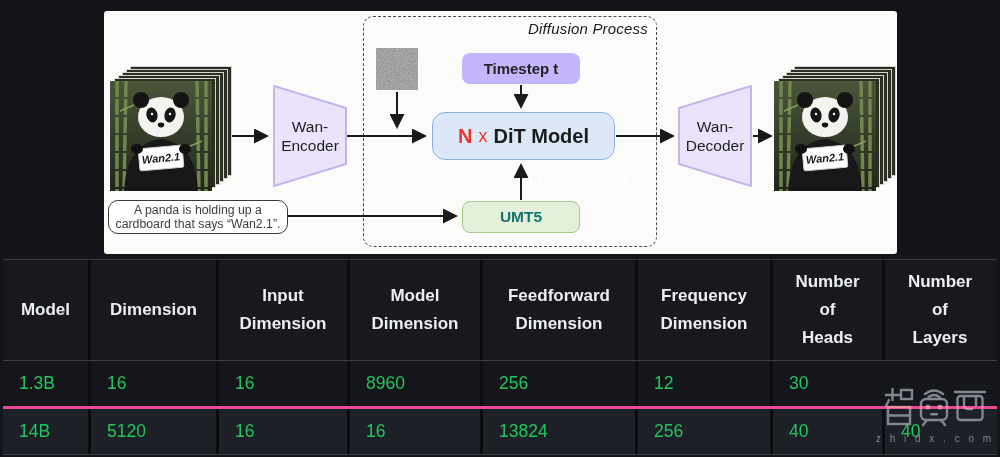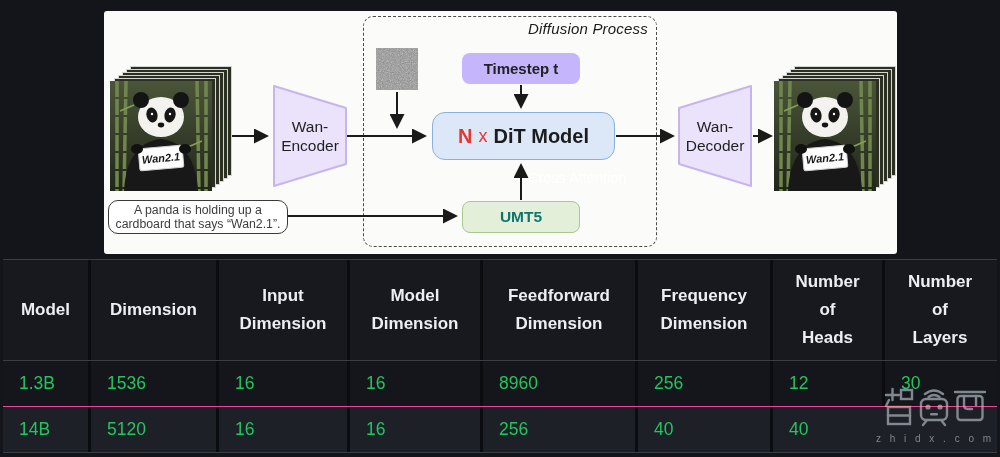--- a/index.html
+++ b/index.html
@@ -44,21 +44,21 @@
 
   
   .dtable{position:absolute;left:3px;top:259px;width:994px;border-top:1px solid #3b3e45;border-bottom:1px solid #3b3e45;}
   .trow{display:grid;grid-template-columns:88px 128px 131px 133px 155px 135px 112px 110px;}
   .trow>div{border-right:3px solid #0a0c0f;box-sizing:border-box;}
   .trow>div:last-child{border-right:none;}
   .thead{height:100px;background:#17191f;}
   .th{display:flex;flex-direction:column;align-items:center;justify-content:center;
       color:#eceef1;font-weight:bold;font-size:17px;line-height:28px;text-align:center;}
   .r1{height:45px;background:#14161b;border-top:1px solid #3b3e45;}
-  .r2{height:45px;background:#1d2027;border-top:1px solid #ec4899;}
+  .r2{height:45px;background:#1d2027;border-top:3px solid #ec4899;}
   .td{display:flex;align-items:center;padding-left:16px;color:#22c55e;font-size:17.5px;}
 
   
   .watermark{position:absolute;left:874px;top:386px;width:122px;text-align:center;mix-blend-mode:lighten;opacity:.9;}
   .wm-domain{font-size:10px;letter-spacing:3px;color:#8a8f99;margin-top:1px;white-space:nowrap;}
 </style>
 </head>
 <body>
 
 <div class="stage">
@@ -264,33 +264,33 @@
           <span>Heads</span>
         </div>
       <div class="th">
           <span>Number</span>
           <span>of</span>
           <span>Layers</span>
         </div>
     </div>
     <div class="trow r1">
       <div class="td">1.3B</div>
-      <div class="td">1536</div>
       <div class="td">16</div>
       <div class="td">16</div>
       <div class="td">8960</div>
       <div class="td">256</div>
       <div class="td">12</div>
       <div class="td">30</div>
     </div>
     <div class="trow r2">
       <div class="td">14B</div>
       <div class="td">5120</div>
       <div class="td">16</div>
       <div class="td">16</div>
+      <div class="td">13824</div>
       <div class="td">256</div>
       <div class="td">40</div>
       <div class="td">40</div>
     </div>
   </div>
 
   <div class="watermark">
     <svg width="112" height="42" viewBox="0 0 104 42">
       <g stroke="#8d939c" stroke-width="2.4" fill="none" stroke-linecap="round">
         <path d="M3,9 h13 M9.5,3 v11 M6,14 l-3,6"></path>

